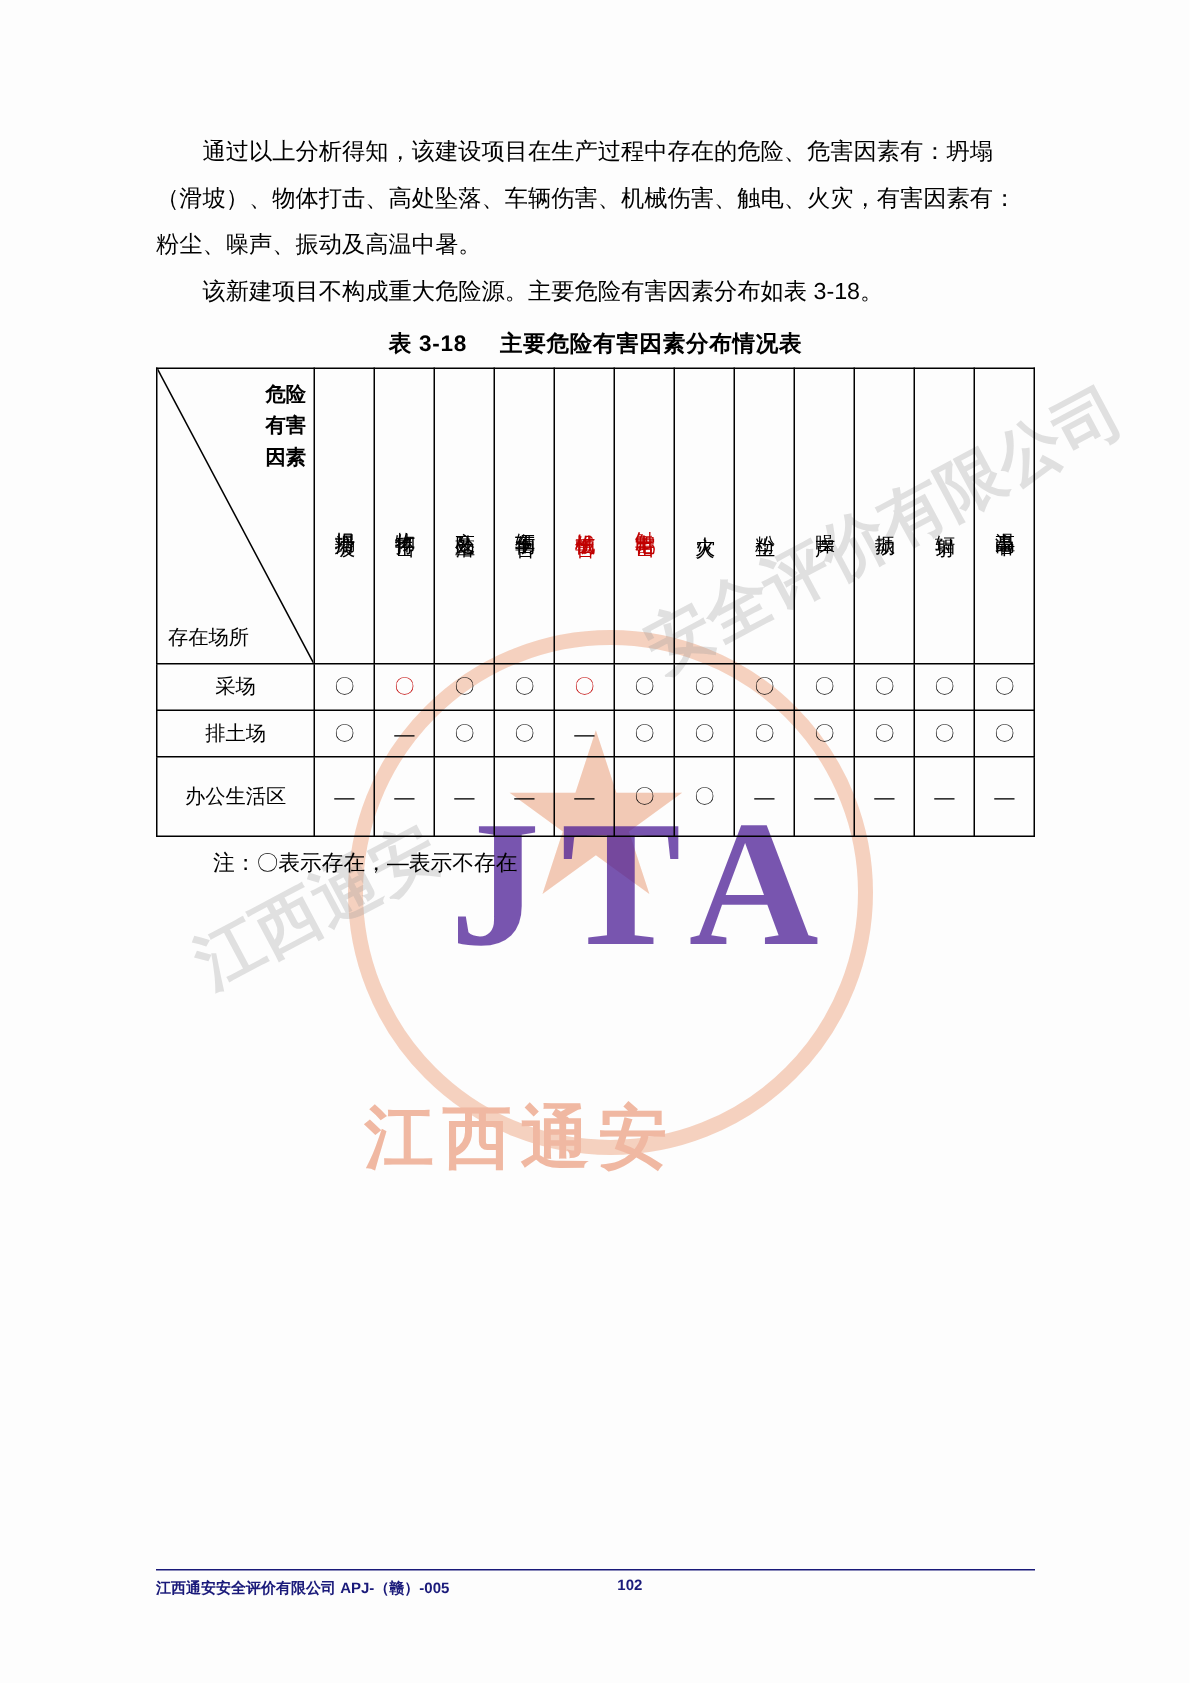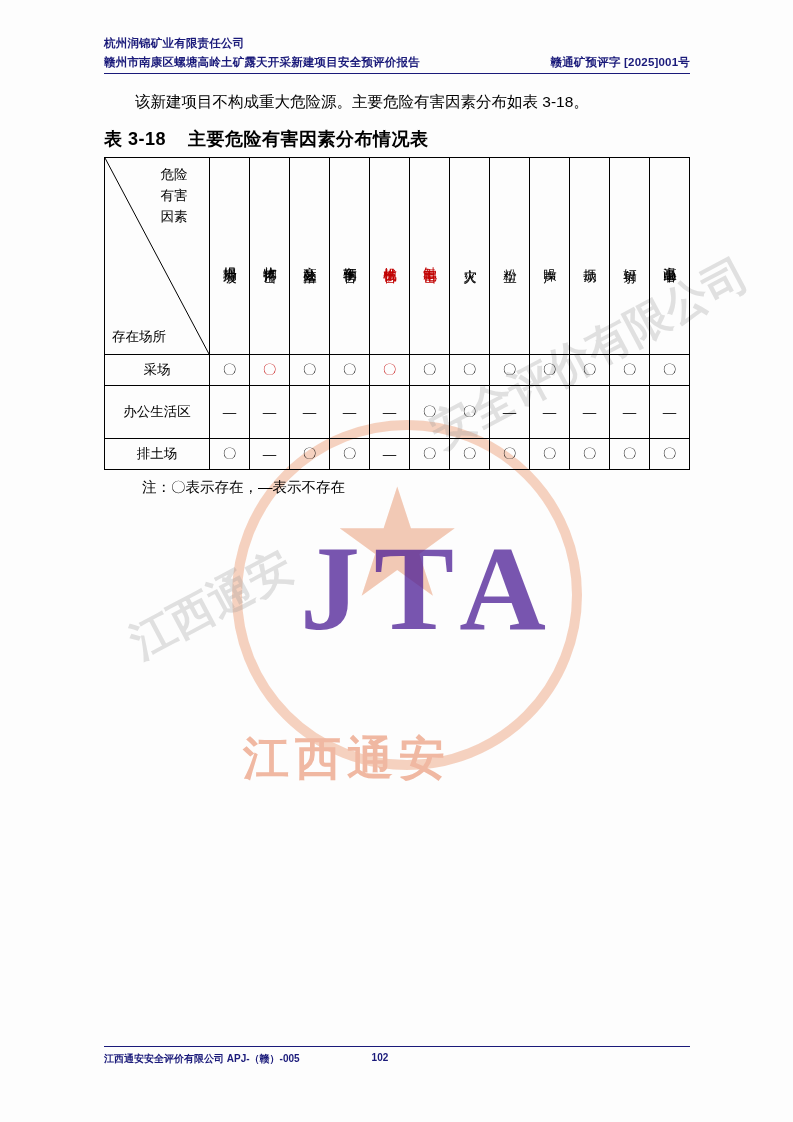--- a/index.html
+++ b/index.html
@@ -116,22 +116,22 @@
     z-index: 10;
   }
   .para {
     font-size: 15.5px;
     line-height: 31px;
     text-indent: 2em;
     color: #000;
     font-family: "Liberation Sans", sans-serif;
   }
   .table-title {
-    text-align: left;
-    font-size: 18px;
+    text-align: center;
+    font-size: 15px;
     font-weight: bold;
     margin-top: 10px;
     margin-bottom: 6px;
     letter-spacing: 0.5px;
   }
   .table-title .tt-gap { display:inline-block; width: 22px; }
   
   table.risk {
     border-collapse: collapse;
     width: 586px;
@@ -150,25 +150,26 @@
   td.corner {
     position: relative;
     width: 104px;
     height: 196px;
     padding: 0;
   }
   .corner-inner { position: relative; width: 100%; height: 100%; }
   .corner-svg { position: absolute; left: 0; top: 0; }
   .corner-top {
     position: absolute;
-    right: 18px; top: 6px;
+    right: 5px; top: 6px;
     width: 34px;
     font-size: 13.5px;
     line-height: 21px;
-    text-align: center;
+    text-align: right;
+    font-weight: bold;
   }
   .corner-bottom {
     position: absolute;
     left: 7px; bottom: 7px;
     width: 54px;
     font-size: 13.5px;
     line-height: 21px;
     text-align: center;
   }
   td.vhead {
@@ -209,45 +210,39 @@
     left: 104px; top: 1046px;
     width: 586px;
     border-top: 1.2px solid #1a1a7a;
     padding-top: 5px;
     font-size: 10px;
     color: #1a1a7a;
     font-weight: bold;
     z-index: 10;
   }
   .footer-inner { display: flex; }
-  .footer-page { margin-left: 72px; color: #1a1a7a; }
+  .footer-page { margin-left: 112px; color: #1a1a7a; }
 </style>
 </head>
 <body>
 
 <div class="page">
 
   <div class="watermark">
     <div class="wm-circle"></div>
     <div class="wm-star">★</div>
     <div class="wm-jta">JTA</div>
     <div class="wm-main-text">江西通安</div>
     <div class="wm-diag1">江西通安</div>
     <div class="wm-diag2">安全评价有限公司</div>
   </div>
 
-  <div class="header">
-    <div class="header-line1">杭州润锦矿业有限责任公司</div>
-    <div class="header-line2">
-      <span>赣州市南康区螺塘高岭土矿露天开采新建项目安全预评价报告</span>
-      <span>赣通矿预评字 [2025]001号</span>
-    </div>
-  </div>
 
   <div class="content">
+    <div class="para">通过以上分析得知，该建设项目在生产过程中存在的危险、危害因素有：坍塌（滑坡）、物体打击、高处坠落、车辆伤害、机械伤害、触电、火灾，有害因素有：粉尘、噪声、振动及高温中暑。</div>
     <div class="para">该新建项目不构成重大危险源。主要危险有害因素分布如表 3-18。</div>
 
     <div class="table-title">
       <span>表 3-18</span><span class="tt-gap"></span><span>主要危险有害因素分布情况表</span>
     </div>
 
     <table class="risk">
       <tbody>
           <tr>
         <td class="corner">
@@ -283,49 +278,49 @@
         <td class="cell">〇</td>
         <td class="cell">〇</td>
         <td class="cell">〇</td>
         <td class="cell">〇</td>
         <td class="cell">〇</td>
         <td class="cell">〇</td>
         <td class="cell">〇</td>
       </tr>
 
       <tr>
+        <td class="rowhead">排土场</td>
+        <td class="cell">〇</td>
+        <td class="cell">—</td>
+        <td class="cell">〇</td>
+        <td class="cell">〇</td>
+        <td class="cell">—</td>
+        <td class="cell">〇</td>
+        <td class="cell">〇</td>
+        <td class="cell">〇</td>
+        <td class="cell">〇</td>
+        <td class="cell">〇</td>
+        <td class="cell">〇</td>
+        <td class="cell">〇</td>
+      </tr>
+
+      <tr>
         <td class="rowhead tall">办公生活区</td>
         <td class="cell tall">—</td>
         <td class="cell tall">—</td>
         <td class="cell tall">—</td>
         <td class="cell tall">—</td>
         <td class="cell tall">—</td>
         <td class="cell tall">〇</td>
         <td class="cell tall">〇</td>
         <td class="cell tall">—</td>
         <td class="cell tall">—</td>
         <td class="cell tall">—</td>
         <td class="cell tall">—</td>
         <td class="cell tall">—</td>
-      </tr>
-
-      <tr>
-        <td class="rowhead">排土场</td>
-        <td class="cell">〇</td>
-        <td class="cell">—</td>
-        <td class="cell">〇</td>
-        <td class="cell">〇</td>
-        <td class="cell">—</td>
-        <td class="cell">〇</td>
-        <td class="cell">〇</td>
-        <td class="cell">〇</td>
-        <td class="cell">〇</td>
-        <td class="cell">〇</td>
-        <td class="cell">〇</td>
-        <td class="cell">〇</td>
       </tr>
 
     </tbody>
       </table>
 
     <div class="note">注：〇表示存在，—表示不存在</div>
   </div>
 
   <div class="footer">
     <div class="footer-inner">

